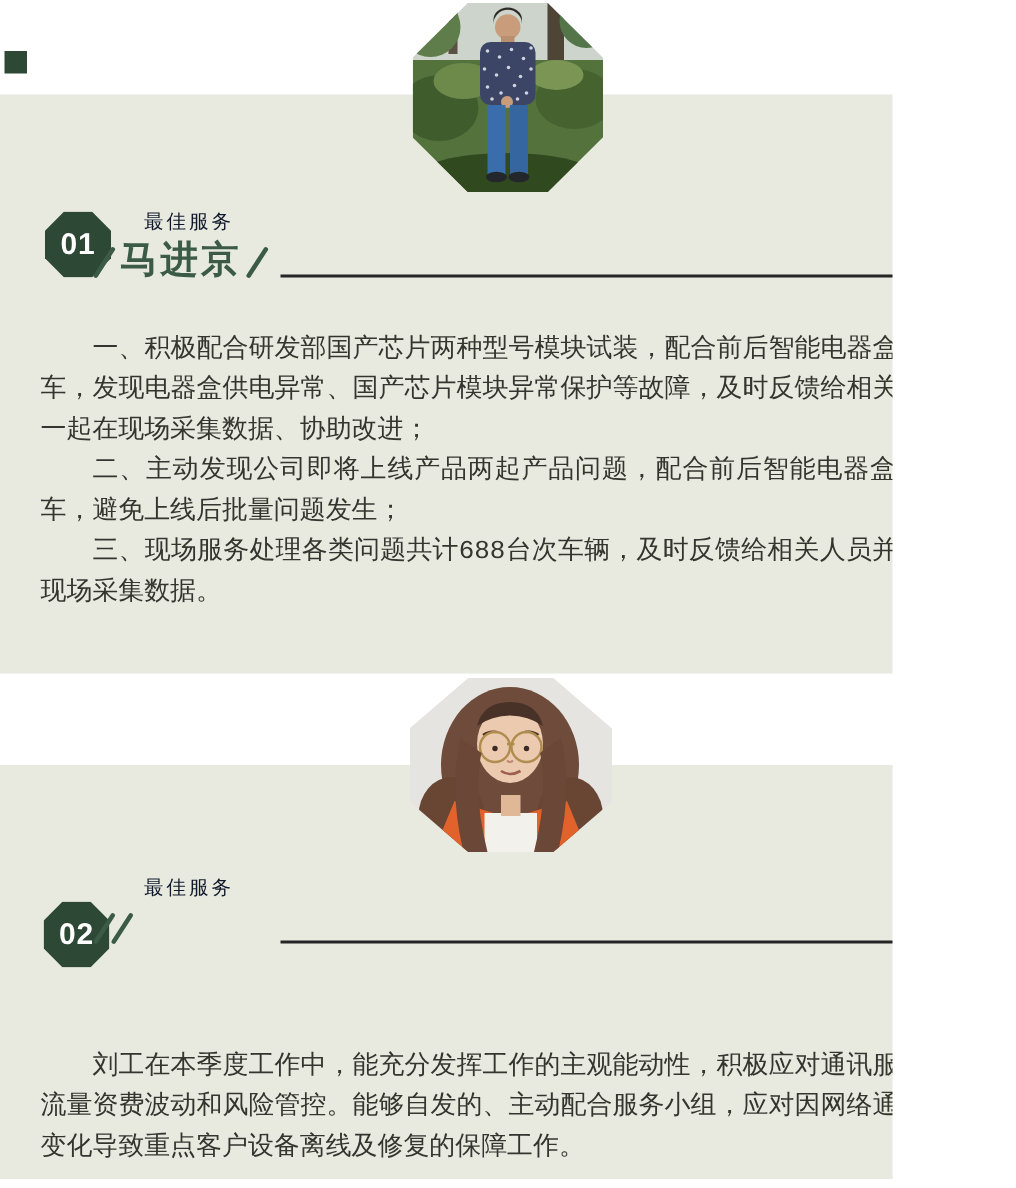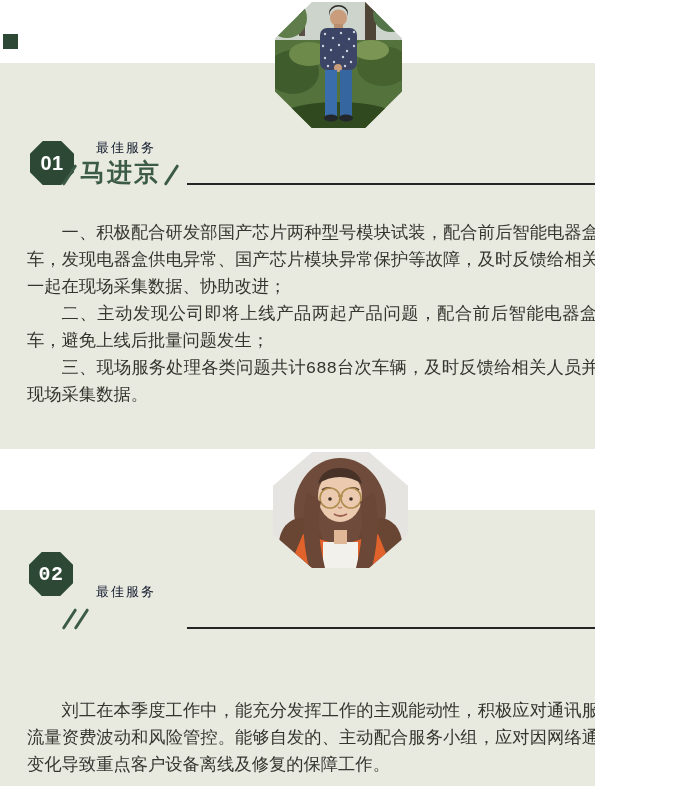--- a/index.html
+++ b/index.html
@@ -16,21 +16,21 @@
     clip-path:polygon(29% 0%,71% 0%,100% 29%,100% 71%,71% 100%,29% 100%,0% 71%,0% 29%);}
   .octo-photo svg{display:block;}
   .photo1{left:275px;top:2px;width:127px;height:126px;}
   .photo2{left:273px;top:452px;width:135px;height:116px;}
 
   .badge{position:absolute;width:44px;height:44px;background:#2d4835;color:#ffffff;
     clip-path:polygon(29% 0%,71% 0%,100% 29%,100% 71%,71% 100%,29% 100%,0% 71%,0% 29%);
     display:flex;align-items:center;justify-content:center;
     font-weight:bold;font-size:20px;letter-spacing:0.5px;}
   .badge.b1{left:30px;top:141px;}
-  .badge.b2{left:29px;top:552px;font-family:Liberation Mono, monospace;}
+  .badge.b2{left:29px;top:601px;}
 
   .award-label{position:absolute;left:96px;font-size:13px;letter-spacing:2px;color:#0f172a;}
   .award-label.l1{top:139px;}
   .award-label.l2{top:583px;}
 
   .name-row{position:absolute;left:68px;display:flex;align-items:center;gap:9px;height:30px;}
   .name-row.n1{top:157px;}
   .name-row.n2{top:601px;}
   .name{font-size:25px;font-weight:bold;color:#3c5b46;letter-spacing:2px;}
   .slash{width:3px;height:24px;background:#3c5b46;border-radius:2px;transform:rotate(33deg);margin-top:6px;}

